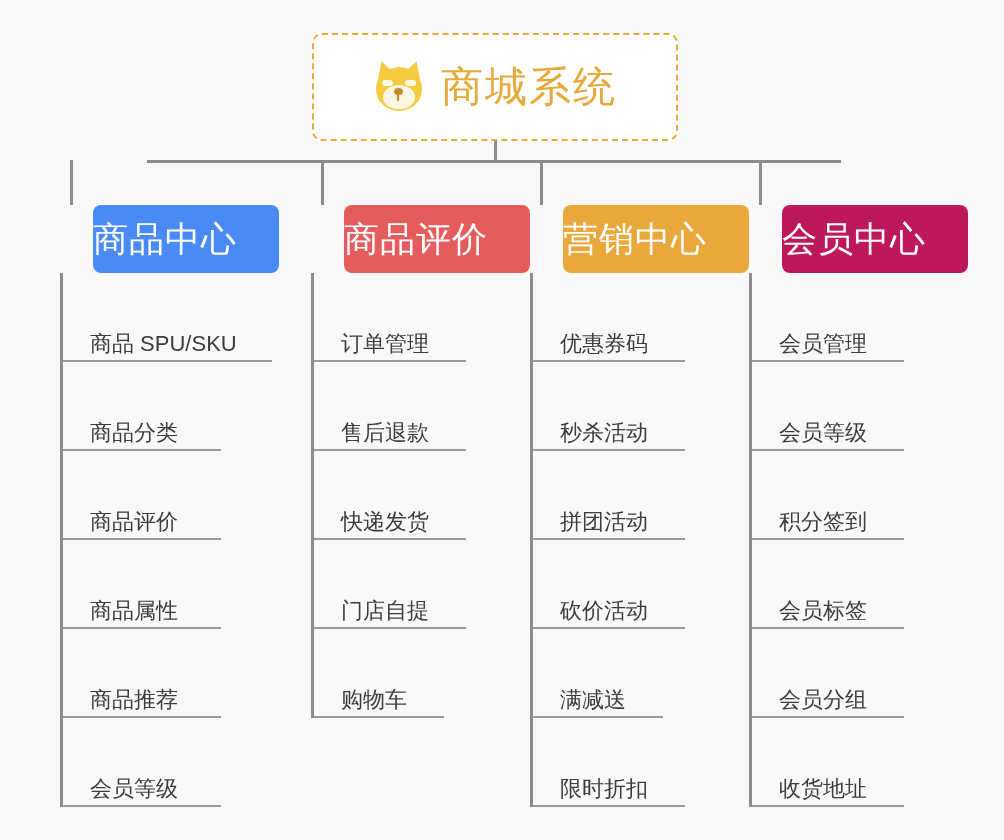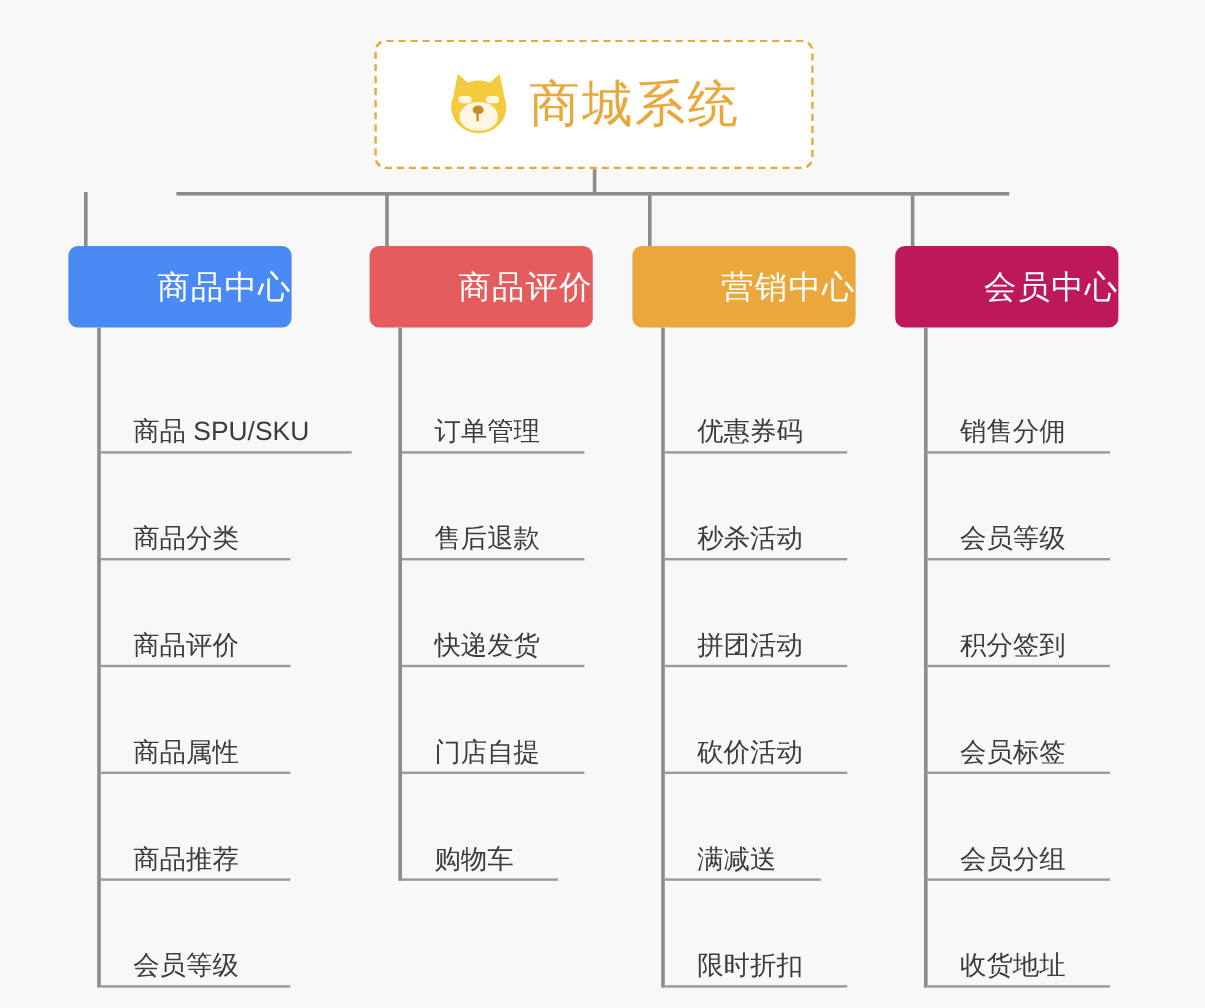--- a/index.html
+++ b/index.html
@@ -110,31 +110,32 @@
   
   .column {
     position: absolute;
     top: 205px;
   }
   .cat-box {
     height: 68px;
     border-radius: 8px;
     display: flex;
     align-items: center;
-    justify-content: flex-end;
+    justify-content: flex-start;
     color: #ffffff;
-    font-size: 27px;
+    font-size: 35px;
     letter-spacing: 1px;
     box-sizing: border-box;
+    margin-left: 36px;
   }
   .leaf-list {
     position: relative;
-    margin-left: 24px;
+    margin-left: 3px;
     border-left: 3px solid #8c8c8c;
-    padding-top: 16px;
+    padding-top: 0px;
   }
   .leaf-item {
     position: relative;
     height: 89px;
     box-sizing: border-box;
     display: flex;
     align-items: flex-end;
     padding-bottom: 6px;
   }
   .leaf-underline {
@@ -269,21 +270,21 @@
             <div class="leaf-underline" style="width: 152px;"></div>
           </div>
         </div>
       </div>
       <div class="column" style="left: 746px; width: 186px;">
         <div class="cat-box" style="background: #be185d; width: 186px;">
           <span>会员中心</span>
         </div>
         <div class="leaf-list" style="border-left-color: rgb(140, 140, 140);">
           <div class="leaf-item">
-            <span class="leaf-label">销售分佣</span>
+            <span class="leaf-label">会员管理</span>
             <div class="leaf-underline" style="width: 152px;"></div>
           </div>
           <div class="leaf-item">
             <span class="leaf-label">会员等级</span>
             <div class="leaf-underline" style="width: 152px;"></div>
           </div>
           <div class="leaf-item">
             <span class="leaf-label">积分签到</span>
             <div class="leaf-underline" style="width: 152px;"></div>
           </div>

